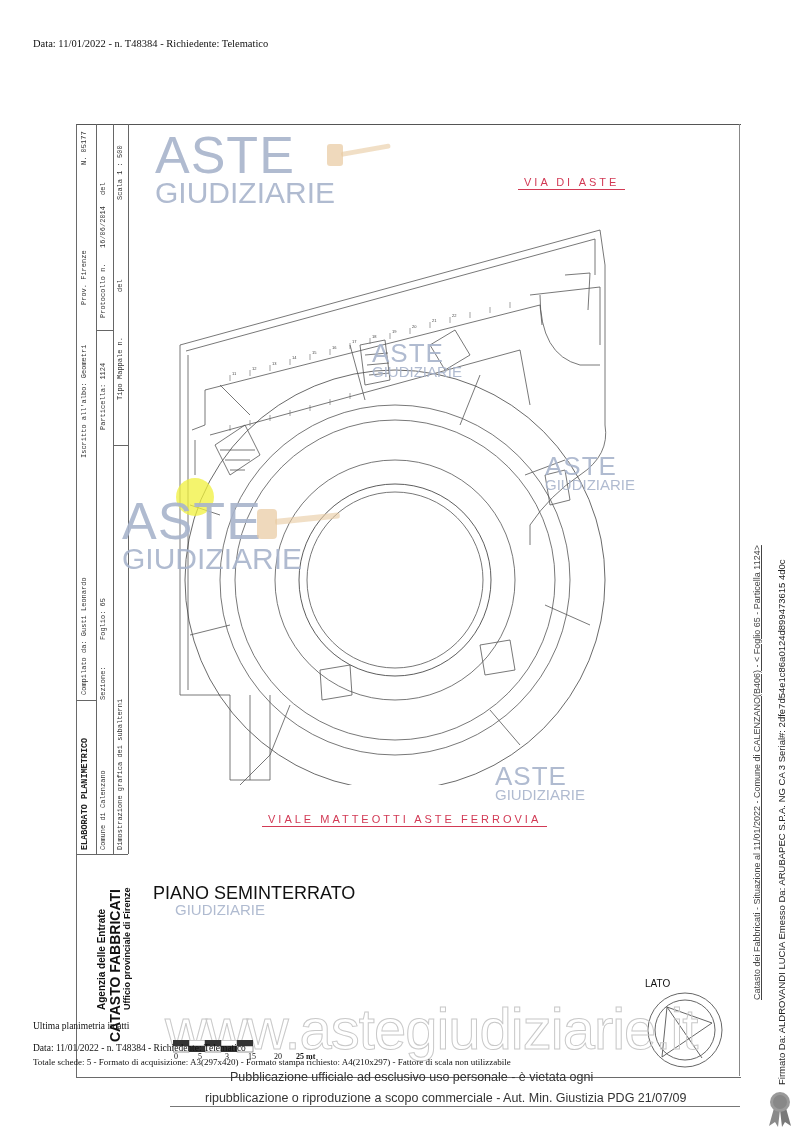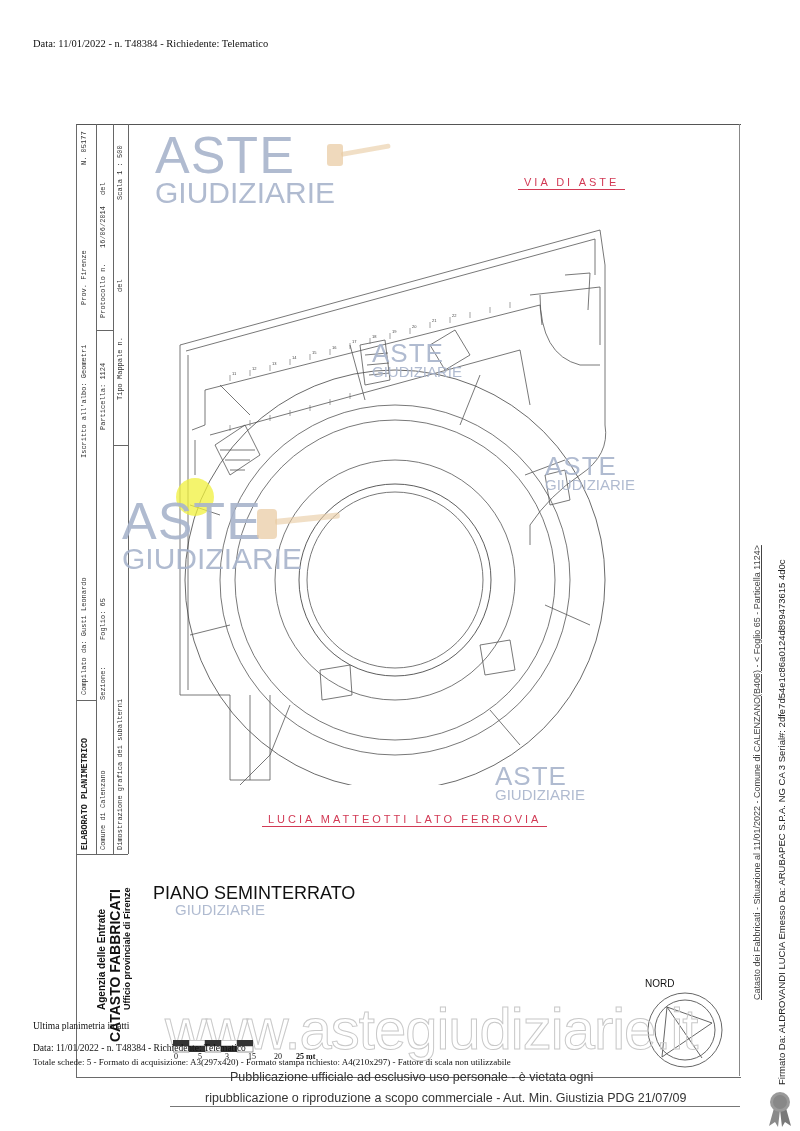--- a/index.html
+++ b/index.html
@@ -134,21 +134,21 @@
     <text x="222" y="108">19</text>
       <text x="242" y="103">20</text>
       <text x="262" y="97">21</text>
       <text x="282" y="92">22</text>
   </g>
 </svg>
 
 <div class="highlight"></div>
 
 <div class="street" style="left:518px;top:176px;">VIA DI ASTE</div>
-<div class="street" style="left:262px;top:813px;">LUCIA MATTEOTTI LATO FERROVIA</div>
+<div class="street" style="left:262px;top:813px;">VIALE MATTEOTTI ASTE FERROVIA</div>
 
 <div class="wm" style="left:155px;top:132px;">
   <span class="a" style="font-size:52px;">ASTE</span>
   <span class="g" style="font-size:30px;">GIUDIZIARIE</span>
 </div>
 <div style="position:absolute;left:325px;top:140px;width:70px;height:30px;">
   <svg width="70" height="30">
       <rect x="2" y="4" width="16" height="22" rx="3" fill="#e8c9a0" opacity="0.7"></rect>
       <rect x="16" y="12" width="50" height="5" rx="2" fill="#e8c9a0" opacity="0.6" transform="rotate(-10 16 14)"></rect>
     </svg>
@@ -177,21 +177,21 @@
   <span class="g" style="font-size:15px;">GIUDIZIARIE</span>
 </div>
 <div class="wm" style="left:175px;top:893px;">
   <span class="g" style="font-size:15px;margin-top:10px;">GIUDIZIARIE</span>
 </div>
 
 <div class="title">
   <div>PIANO SEMINTERRATO</div>
 </div>
 
-<div class="nord-lbl">NORD</div>
+<div class="nord-lbl">LATO</div>
 <svg style="position:absolute;left:645px;top:990px;" width="80" height="80" viewBox="0 0 80 80">
   <g fill="none" stroke="#555" stroke-width="0.9">
     <circle cx="40" cy="40" r="37"></circle>
     <circle cx="40" cy="40" r="30"></circle>
     <path d="M22 17 L67 33 L17 67 Z"></path>
     <path d="M22 17 L57 68"></path>
   </g>
 </svg>
 
 <div class="site-wm">www.astegiudiziarie.it</div>

